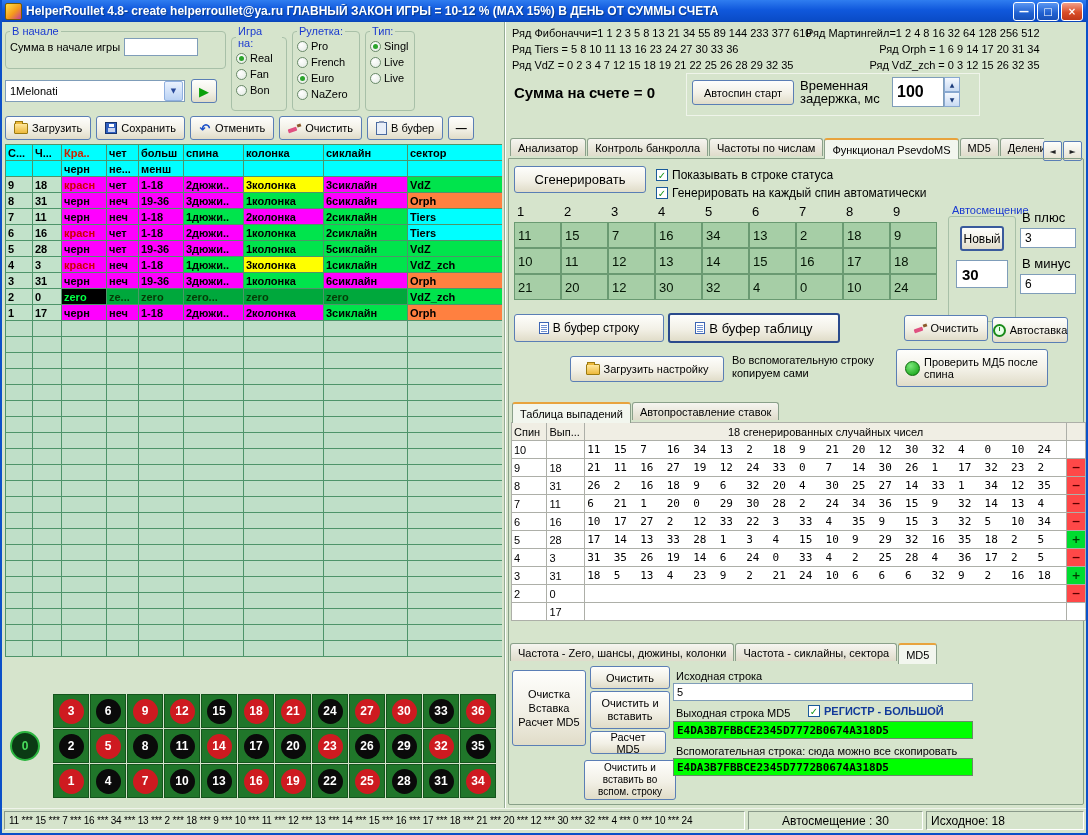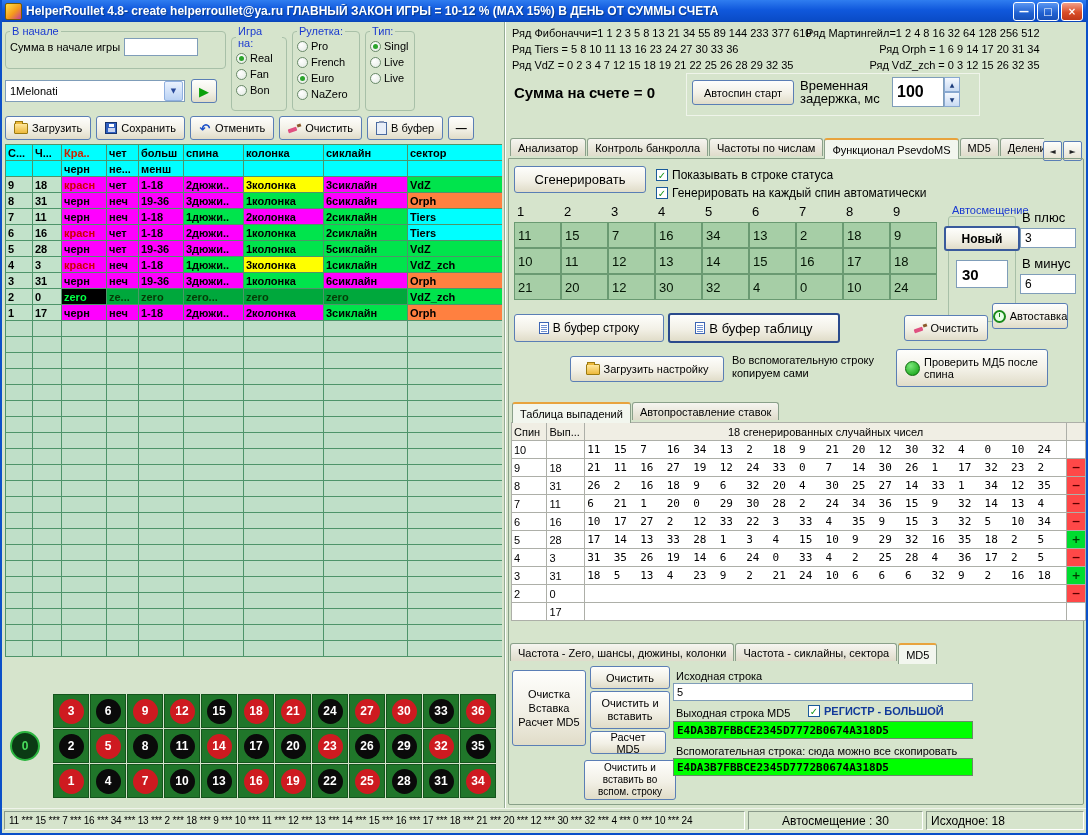--- a/index.html
+++ b/index.html
@@ -99,31 +99,31 @@
   .cb{display:flex;align-items:center;gap:4px;position:absolute;}
   .cb1{left:150px;top:146px;} .cb2{left:150px;top:164px;}
   .cbx{width:12px;height:12px;border:1px solid #1A5A9A;background:#fff;display:flex;align-items:center;justify-content:center;font-size:10px;color:#189818;font-weight:bold;flex:0 0 auto;font-family:"DejaVu Sans",sans-serif;box-sizing:border-box;}
   .cbl{font-size:12px;white-space:nowrap;}
   .gen-grid-head{position:absolute;left:8px;top:182px;display:grid;grid-template-columns:repeat(9,47px);}
   .ghead{font-size:13px;padding-left:3px;height:18px;}
   .gen-grid{position:absolute;left:8px;top:200px;display:grid;grid-template-columns:repeat(9,47px);grid-auto-rows:26px;}
   .gcell{border:1px solid #6A9A72;background:#A6CEA6;font-size:13px;display:flex;align-items:center;padding-left:3px;box-sizing:border-box;color:#041404;}
   .autoshift-label{position:absolute;left:446px;top:182px;font-size:11px;color:#1A3AD0;}
   .autoshift-box{position:absolute;left:442px;top:194px;width:68px;height:106px;border:1px solid #A8C0A8;border-radius:3px;display:flex;flex-direction:column;align-items:center;gap:9px;padding-top:9px;box-sizing:border-box;}
-  .new-btn{width:76px;height:25px;font-weight:bold;font-size:12px;border:2px solid #3A5A9C;}
+  .new-btn{width:44px;height:25px;font-weight:normal;font-size:12px;border:2px solid #3A5A9C;}
   .as-val{width:52px;height:28px;border:1px solid #7F9DB9;font-size:15px;font-weight:bold;padding:0 5px;box-sizing:border-box;font-family:"Liberation Sans",sans-serif;}
   .plus-lbl{position:absolute;left:516px;top:188px;font-size:13px;text-align:center;}
   .pm-input{position:absolute;width:56px;height:20px;border:1px solid #7F9DB9;font-size:12px;padding:0 4px;box-sizing:border-box;font-family:"Liberation Sans",sans-serif;}
   .plus-input{left:514px;top:206px;}
   .minus-lbl{position:absolute;left:516px;top:234px;font-size:13px;}
   .minus-input{left:514px;top:252px;}
   .brow{position:absolute;left:8px;top:292px;width:150px;height:28px;font-size:12px;}
   .btbl{position:absolute;left:162px;top:291px;width:172px;height:30px;font-size:13px;border:2px solid #2A4A8C;}
   .bclr{position:absolute;left:398px;top:293px;width:84px;height:26px;}
-  .babet{position:absolute;left:486px;top:281px;width:76px;height:26px;}
+  .babet{position:absolute;left:486px;top:295px;width:76px;height:26px;}
   .bload{position:absolute;left:64px;top:334px;width:154px;height:26px;}
   .note{position:absolute;left:226px;top:332px;width:164px;font-size:11px;line-height:13px;}
   .bcheck{position:absolute;left:390px;top:327px;width:152px;height:38px;font-size:11px;line-height:12px;white-space:normal;text-align:left;}
   .tabstrip.sub{left:6px;top:380px;height:20px;}
   .stable{position:absolute;left:5px;top:400px;border-collapse:collapse;table-layout:fixed;background:#fff;}
   .stable th,.stable td{border:1px solid #ADAFA8;font-size:11px;height:18px;padding:0 2px;overflow:hidden;white-space:pre;text-align:left;box-sizing:border-box;font-weight:normal;color:#000;}
   .stable thead th{background:#F0EEE4;}
   .stable th.numh{text-align:center;}
   .stable td.nums{font-family:"DejaVu Sans Mono",monospace;}
   .stable td.sgn{text-align:center;font-weight:bold;padding:0;font-family:"DejaVu Sans",sans-serif;}

